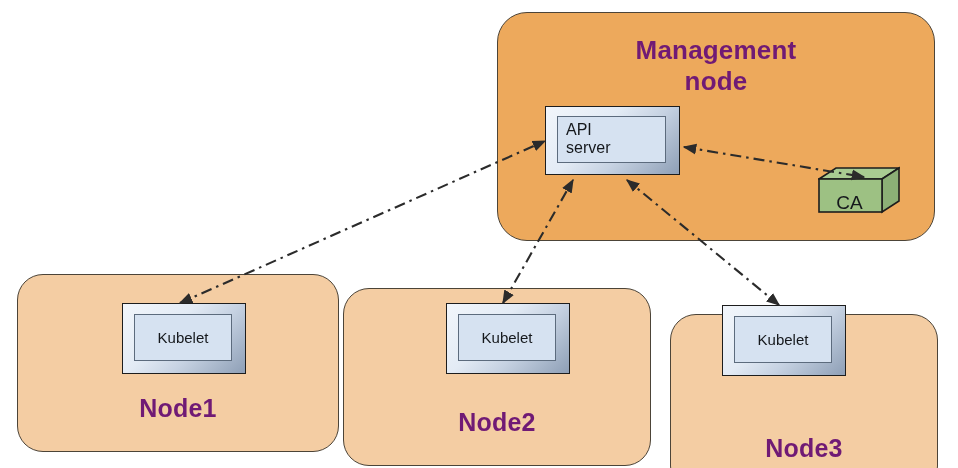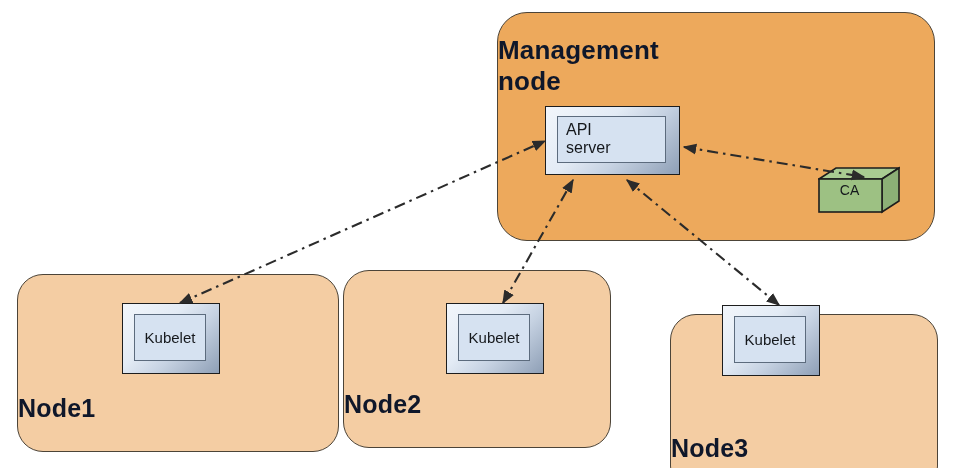--- a/index.html
+++ b/index.html
@@ -40,22 +40,22 @@
     background: #eda95c;
     border-radius: 30px;
   }
   .panel.node {
     background: #f4cda3;
   }
   .panel-title {
     position: absolute;
     left: 0;
     right: 0;
-    text-align: left;
-    color: #0f172a;
+    text-align: center;
+    color: #701a75;
     font-weight: bold;
     line-height: 1.18;
     letter-spacing: 0.2px;
     white-space: pre-line;
   }
   .mgmt .panel-title {
     top: 22px;
     font-size: 26px;
   }
   .node .panel-title {
@@ -98,39 +98,39 @@
   .apiserver { left: 545px; top: 106px; width: 135px; height: 69px; }
   .apiserver .bevel-inner {
     left: 11px; top: 9px; right: 13px; bottom: 11px;
     justify-content: flex-start;
     align-items: flex-start;
     padding: 4px 3px 0 8px;
   }
   .apiserver .bevel-label { font-size: 16px; text-align: left; }
 
   
-  .kubelet { width: 98px; height: 71px; }
+  .kubelet { width: 124px; height: 71px; }
   .kubelet .bevel-inner {
     left: 11px; top: 10px; right: 13px; bottom: 12px;
   }
   .kubelet .bevel-label { font-size: 15px; }
 
   
   .cube {
     position: absolute;
     z-index: 3;
   }
   .cube svg { display: block; }
   .cube-label {
     position: absolute;
     left: 0;
-    top: 16px;
+    top: 26px;
     width: 63px;
     text-align: center;
-    font-size: 14px;
+    font-size: 19px;
     color: #15181c;
   }
 </style>
 </head>
 <body>
 
 <div id="canvas">
 
   <svg id="wires" viewBox="0 0 958 468" width="958" height="468">
     <defs>
@@ -180,21 +180,21 @@
   <div class="panel node" style="left:17px; top:274px; width:322px; height:178px;">
     <div class="panel-title">Node1</div>
   </div>
   <div class="bevel kubelet" style="left:122px; top:303px;">
     <div class="bevel-face"></div>
     <div class="bevel-inner">
       <span class="bevel-label">Kubelet</span>
     </div>
   </div>
 
-  <div class="panel node" style="left:343px; top:270px; width:268px; height:178px;">
+  <div class="panel node" style="left:343px; top:288px; width:308px; height:178px;">
     <div class="panel-title">Node2</div>
   </div>
   <div class="bevel kubelet" style="left:446px; top:303px;">
     <div class="bevel-face"></div>
     <div class="bevel-inner">
       <span class="bevel-label">Kubelet</span>
     </div>
   </div>
 
   <div class="panel node" style="left:670px; top:274px; width:268px; height:178px;margin-top:40px;">

